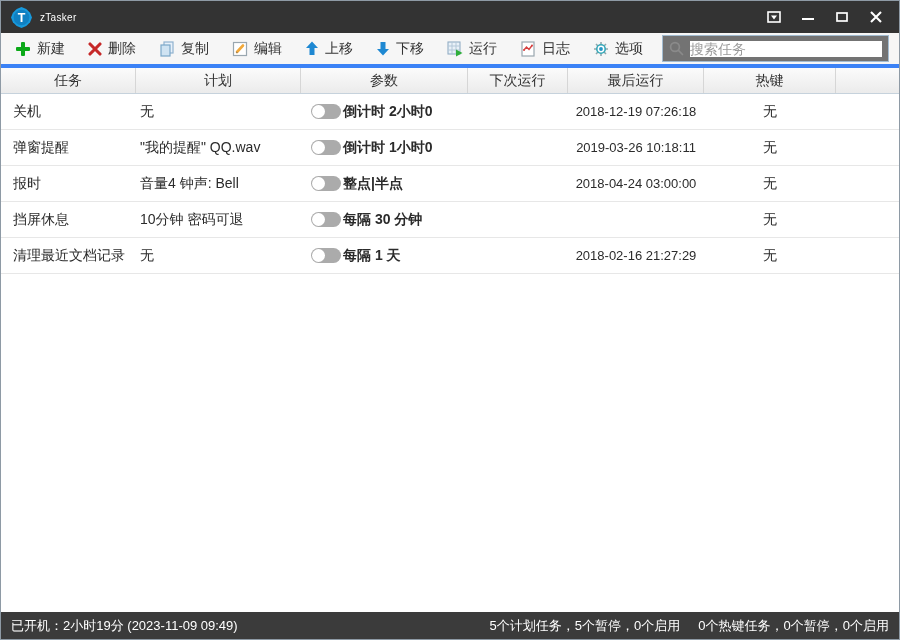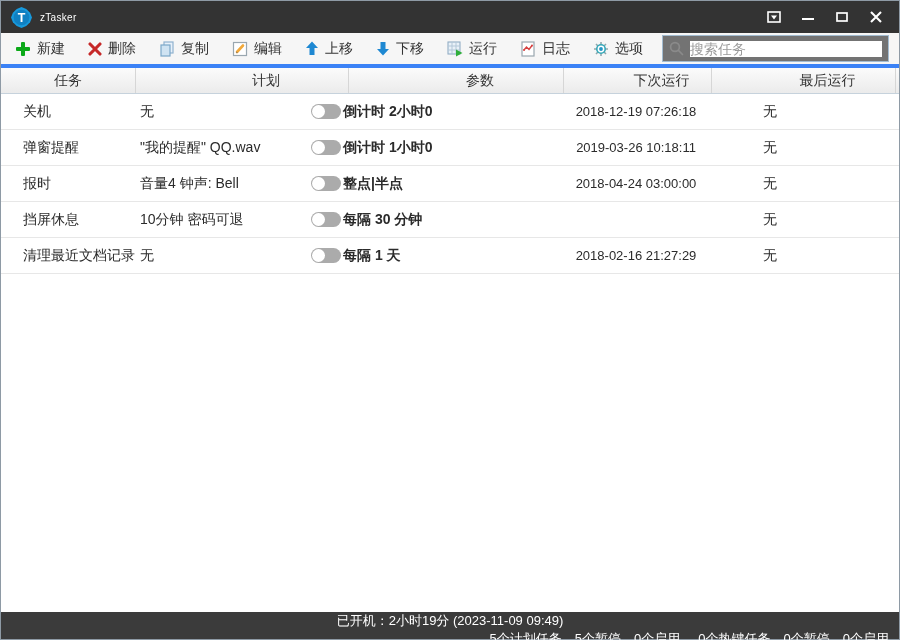--- a/index.html
+++ b/index.html
@@ -19,36 +19,36 @@
   .toolbar { height:35px; background:#f6f6f6; border-bottom:4px solid #3b82f6; display:flex; align-items:center; padding:0 10px; flex-shrink:0; }
   .tool-btn { display:flex; align-items:center; gap:6px; background:transparent; border:none; font-family:inherit; font-size:14px; color:#333; margin-right:15px; padding:3px 4px; cursor:pointer; white-space:nowrap; }
   .tool-btn svg { display:block; }
   .search-wrap { margin-left:auto; width:228px; height:27px; border:1px solid #a3bcd1; background:#737373; display:flex; align-items:center; padding:0 6px; }
   .search-wrap svg { flex-shrink:0; }
   .search-input { border:none; outline:none; flex:1; font-family:inherit; font-size:14px; color:#333; margin-left:6px; min-width:0; }
   .search-input::placeholder { color:#9b9b9b; }
 
   
   .grid-cols { display:grid; grid-template-columns:135px 165px 167px 100px 136px 132px 1fr; }
-  .thead { height:26px; background:linear-gradient(#fbfbfb,#ebebeb); border-bottom:1px solid #c6d2dc; flex-shrink:0;gap:48px; }
+  .thead { height:26px; background:linear-gradient(#fbfbfb,#ebebeb); border-bottom:1px solid #c6d2dc; flex-shrink:0; }
   .th { display:flex; align-items:center; justify-content:center; font-size:14px; color:#333; border-right:1px solid #d6d6d6; height:100%; cursor:pointer; }
   .th:last-child { border-right:none; }
   .trow { height:36px; border-bottom:1px solid #e7e7e7; background:#fff; }
   .td { display:flex; align-items:center; font-size:14px; color:#2b2b2b; overflow:hidden; white-space:nowrap; }
-  .td-task { padding-left:22px; }
+  .td-task { padding-left:12px; }
   .td-param { padding-left:4px; }
   .td-sched { padding-left:10px; gap:2px;font-weight:bold; }
   .td-center { justify-content:center; }
   .td-time { justify-content:center; font-size:13px; color:#2b2b2b; }
   .toggle { width:30px; height:15px; border-radius:8px; background:#ababab; position:relative; flex-shrink:0; cursor:pointer; }
   .toggle::before { content:""; position:absolute; left:1px; top:1px; width:13px; height:13px; border-radius:50%; background:#fff; }
   .table-filler { flex:1; background:#fff; }
 
   
-  .statusbar { height:27px; background:#3b3b3b; color:#fff; display:flex; align-items:center; padding:0 10px; font-size:13px; flex-shrink:0;flex-direction:column; }
+  .statusbar { height:27px; background:#3b3b3b; color:#fff; display:flex; align-items:center; padding:0 10px; font-size:13px; flex-shrink:0; }
   .sb-right { margin-left:auto; display:flex; gap:18px;align-items:flex-end; }
 </style>
 </head>
 <body>
 
 <div class="window">
 
   <div class="titlebar">
     <svg class="logo" viewBox="0 0 22 22">
       <polygon points="11,0 16,2 20,6 22,11 20,16 16,20 11,22 6,20 2,16 0,11 2,6 6,2" fill="#1799dc"></polygon>

